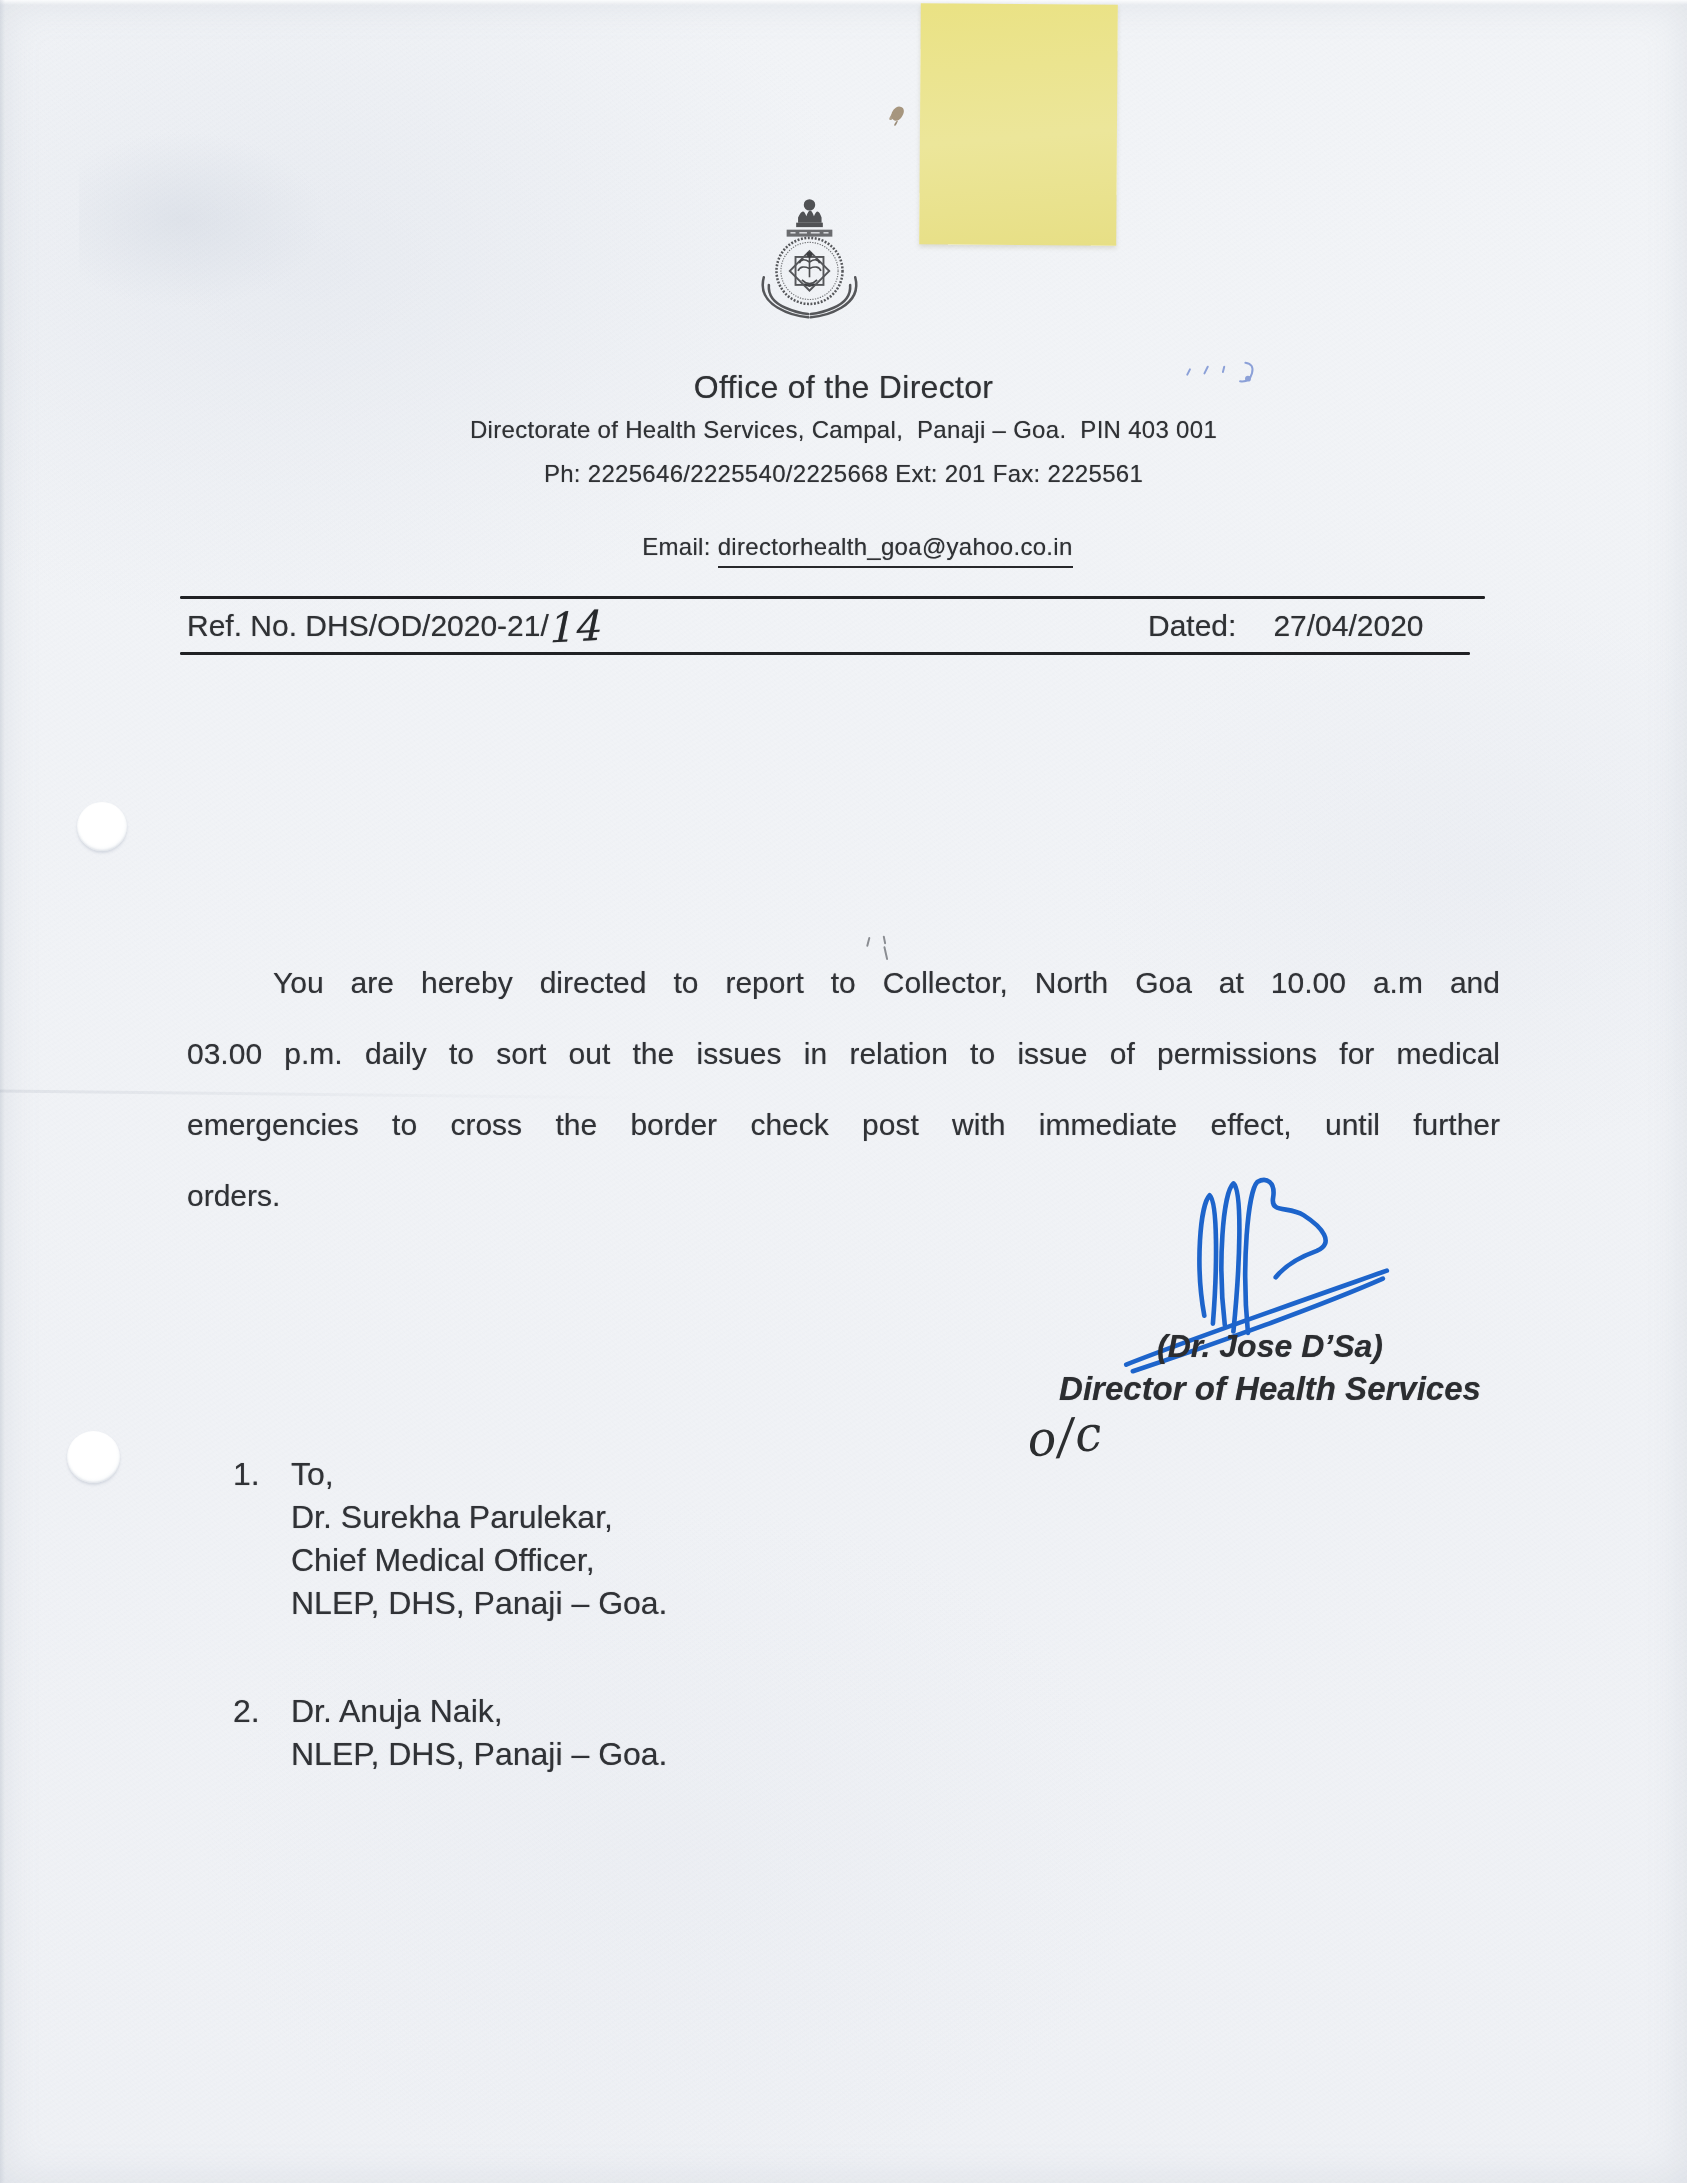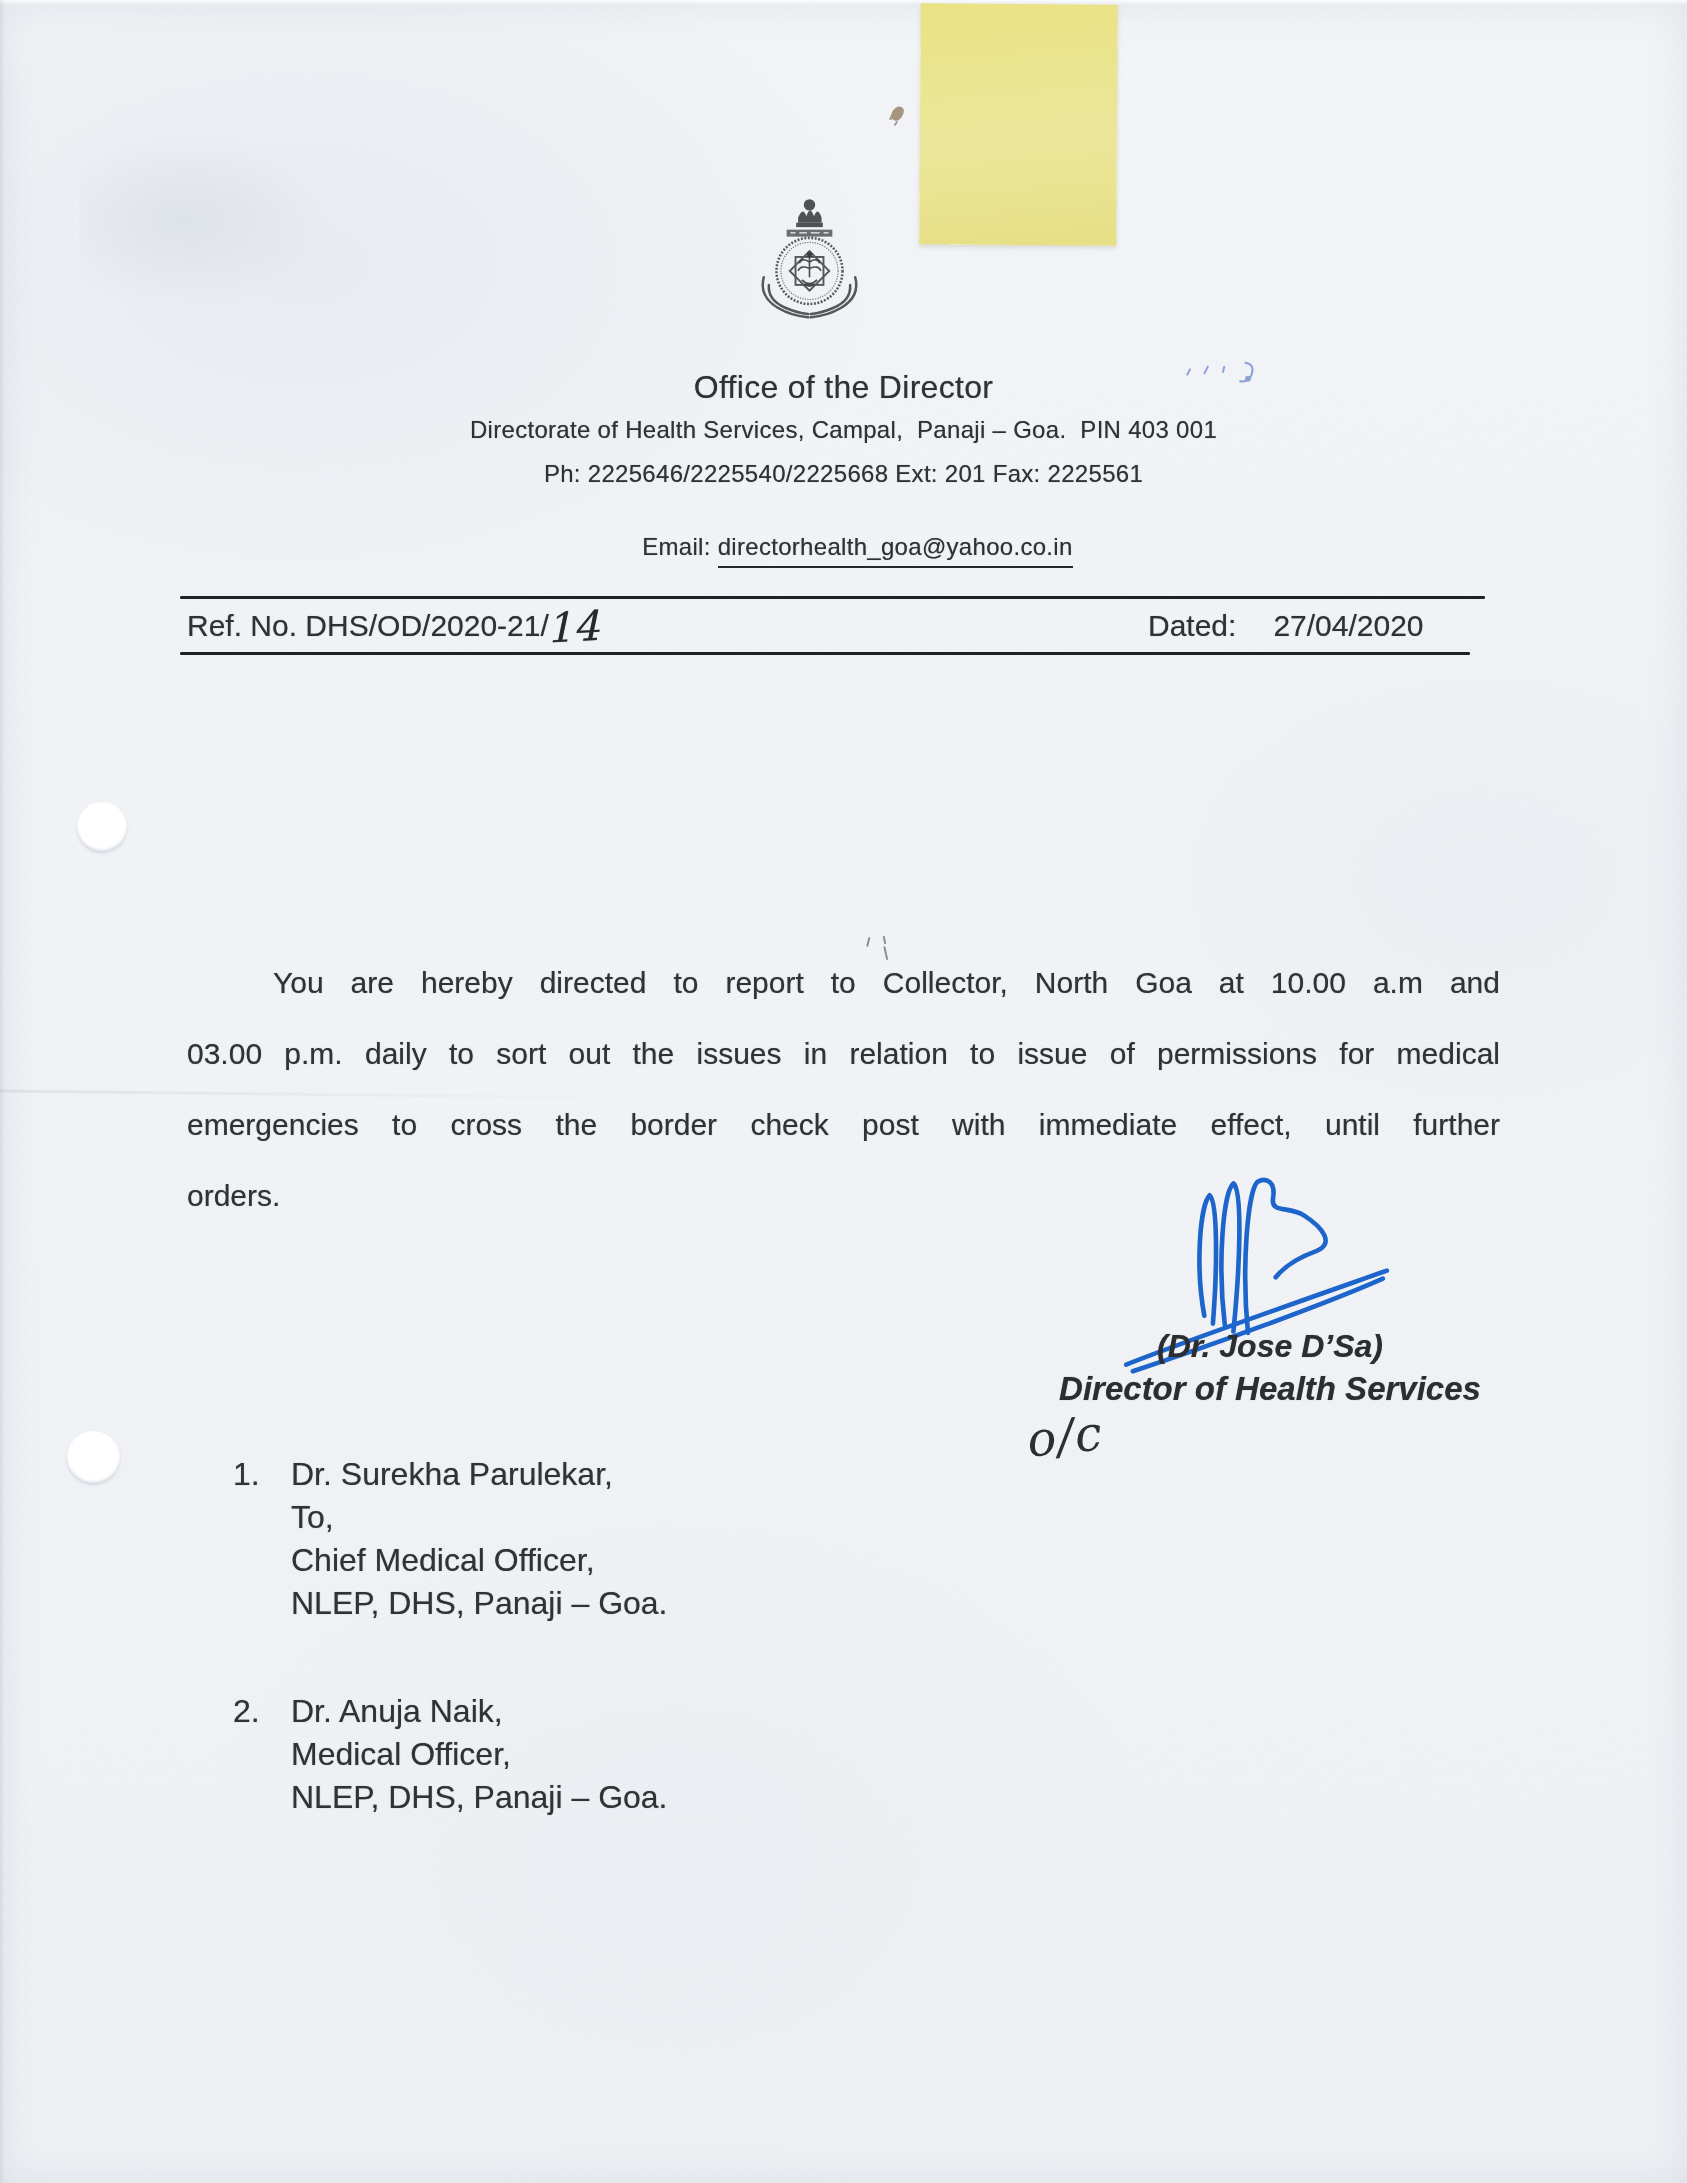--- a/index.html
+++ b/index.html
@@ -176,29 +176,28 @@
         <path d="M62,24 l2,-8"></path>
       <path d="M96,10 q14,2 10,16 q-4,14 -18,12"></path>
         <circle cx="100" cy="34" r="3" fill="#3b5fc0"></circle>
     </g>
   </svg>
 
   <div class="recipients fuzz">
     <div class="rcpt">
       <div class="rcpt-num">1.</div>
       <div class="rcpt-lines">
+        <div>To,</div>
         <div>Dr. Surekha Parulekar,</div>
-        <div>To,</div>
         <div>Chief Medical Officer,</div>
         <div>NLEP, DHS, Panaji – Goa.</div>
       </div>
     </div>
     <div class="rcpt">
       <div class="rcpt-num">2.</div>
       <div class="rcpt-lines">
         <div>Dr. Anuja Naik,</div>
-        <div>Medical Officer,</div>
         <div>NLEP, DHS, Panaji – Goa.</div>
       </div>
     </div>
   </div>
 </div>
 
 
 </body></html>

